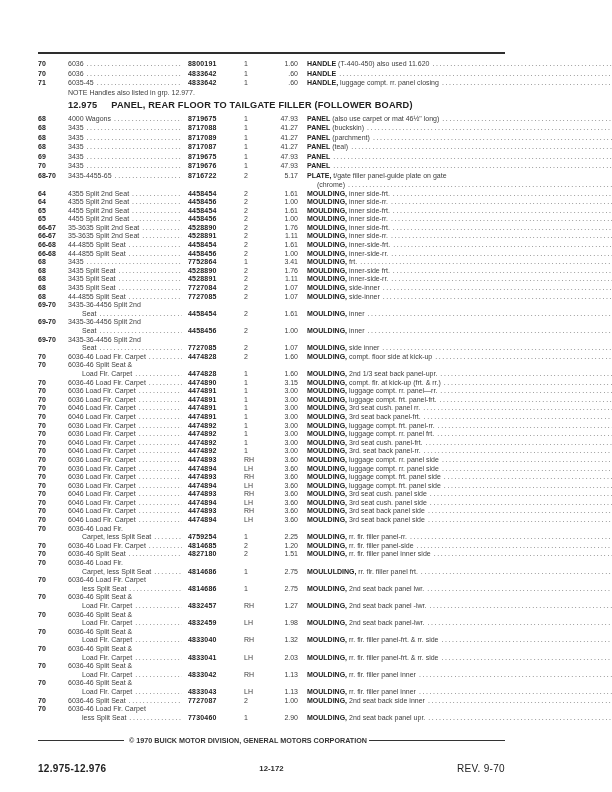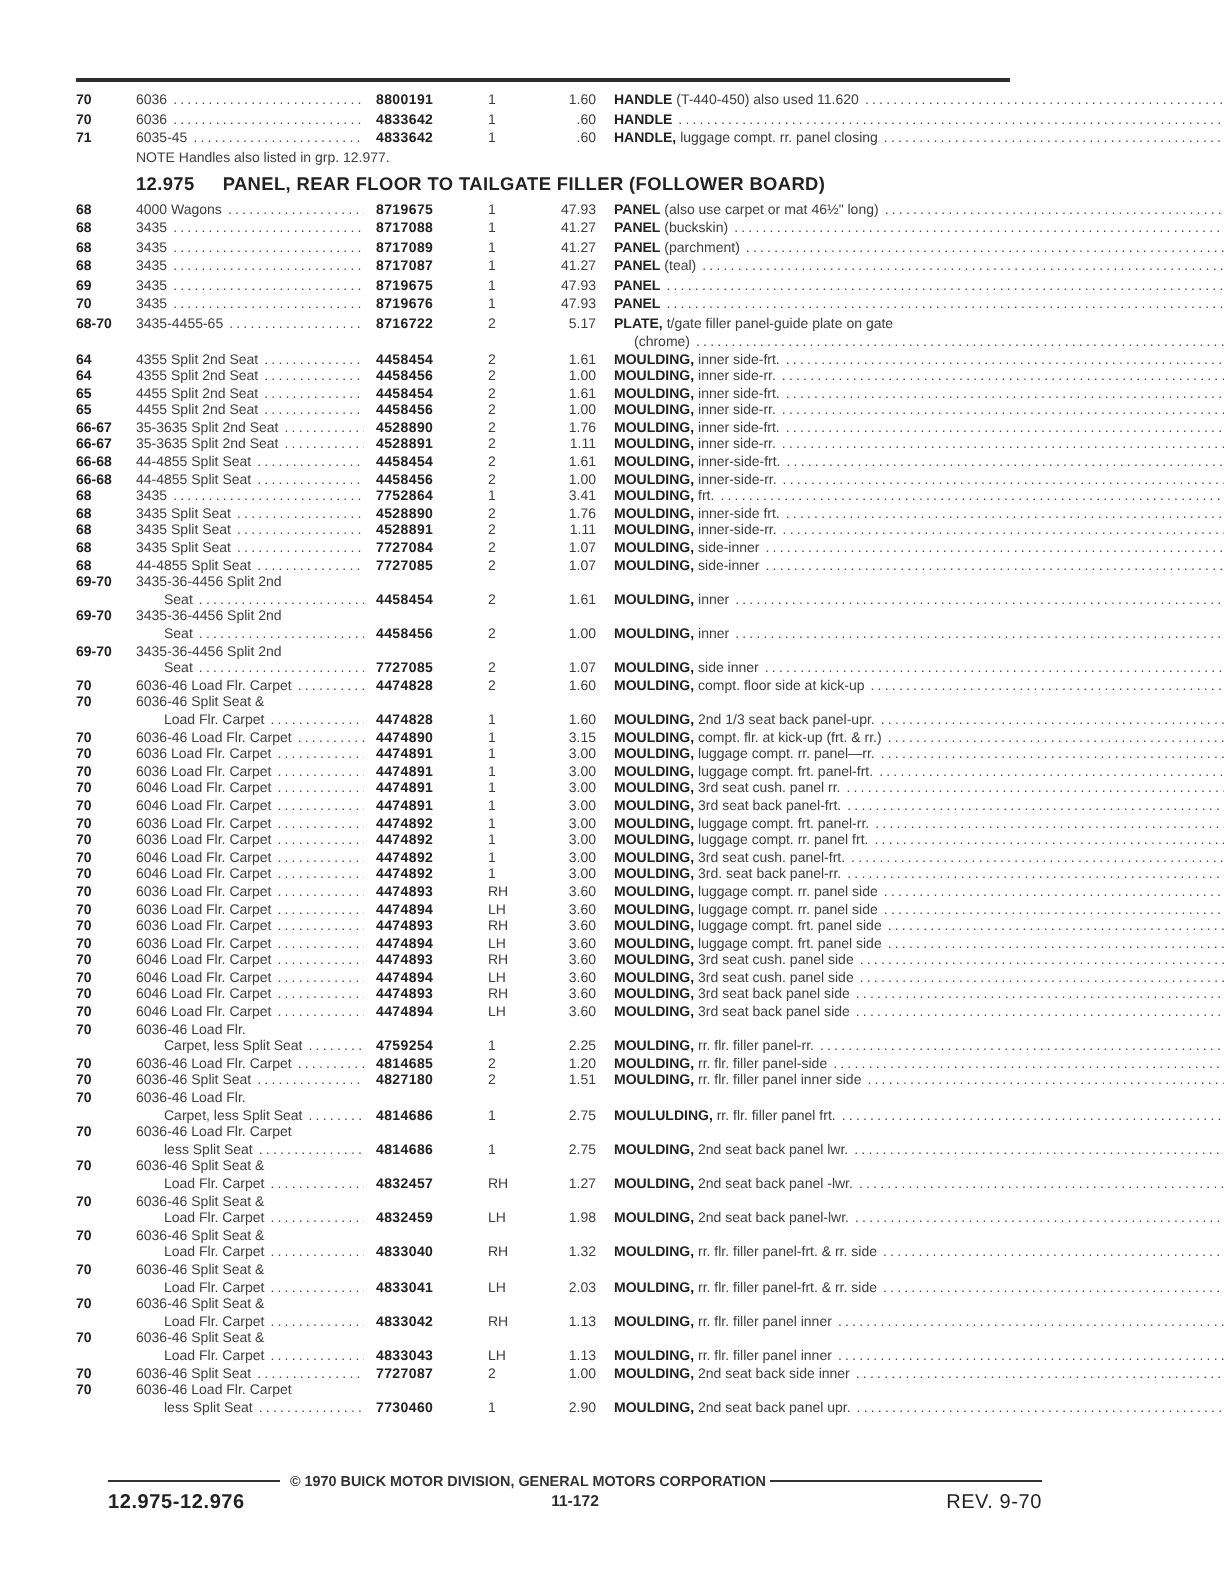--- a/index.html
+++ b/index.html
@@ -1,19 +1,19 @@
 <!DOCTYPE html>
 <html><head>
 <meta charset="utf-8">
 <style>
   *{margin:0;padding:0;box-sizing:border-box;}
   html,body{background:#d9d9d9;}
   .page{width:612px;height:792px;background:#ffffff;position:relative;overflow:hidden;
         font-family:"Liberation Sans","DejaVu Sans",sans-serif;color:#3d3d3d;}
-  .content{position:absolute;left:38px;top:39px;width:467px;}
+  .content{position:absolute;left:38px;top:52px;width:467px;}
   .top-rule{border-top:2.2px solid #2e2e2e;margin-bottom:5px;}
   .row{display:grid;grid-template-columns:30px 120px 50px 26px 34px 1fr;font-size:7px;align-items:start;}
   .roomy .row{line-height:9.5px;}
   .tight .row{line-height:8.6px;}
   .row.tlm .c-part,.row.tlm .c-qty,.row.tlm .c-price,.row.tlm .c-desc{align-self:end;}
   .c-years{font-weight:bold;color:#222;}
   .c-model{padding-right:6px;}
   .m-line{display:flex;}
   .m-line.ind{padding-left:14px;}
   .c-part{font-weight:bold;color:#222;letter-spacing:0.2px;}
@@ -22,25 +22,25 @@
   .c-desc{padding-left:9px;}
   .d-line{display:flex;}
   .d-line.ind{padding-left:10px;}
   .d-bold{font-weight:bold;color:#222;white-space:pre;}
   .d-rest{white-space:pre;}
   .leader{flex:1;overflow:hidden;white-space:nowrap;color:#4a4a4a;letter-spacing:1.6px;margin-left:3px;}
   .leader::after{content:"..........................................................................................................";}
   .section-header{font-size:9.2px;line-height:9.5px;font-weight:bold;color:#222;margin:4px 0 3px 30px;letter-spacing:0.2px;}
   .sec-num{margin-right:14px;}
   .note{font-size:7px;line-height:9.5px;margin-left:30px;}
-  .footer{position:absolute;left:54px;width:467px;top:736px;}
+  .footer{position:absolute;left:38px;width:467px;top:736px;}
   .copy-line{display:flex;align-items:center;font-size:7.2px;white-space:nowrap;color:#333;font-weight:bold;}
   .rule-l{width:86px;border-top:1.6px solid #333;margin-right:5px;}
   .rule-r{flex:1;border-top:1.6px solid #333;margin-left:2px;}
-  .footer-bottom{display:flex;align-items:flex-start;margin-top:1px;gap:37px;}
+  .footer-bottom{display:flex;align-items:center;margin-top:18px;gap:37px;}
   .fb-left{width:34%;font-weight:bold;font-size:10px;color:#222;letter-spacing:0.3px;}
   .fb-center{width:32%;text-align:center;font-size:7.8px;font-weight:bold;color:#2c2c2c;}
   .fb-right{width:34%;text-align:right;font-weight:normal;font-size:10px;color:#222;letter-spacing:0.3px;}
 </style>
 </head>
 <body>
 
 <div class="page">
   <div class="content">
     <div class="top-rule"></div>
@@ -1207,17 +1207,17 @@
       </div>
   </div>
   <div class="footer">
     <div class="copy-line">
       <span class="rule-l"></span>
       <span>© 1970 BUICK MOTOR DIVISION, GENERAL MOTORS CORPORATION</span>
       <span class="rule-r"></span>
     </div>
     <div class="footer-bottom">
       <span class="fb-left">12.975-12.976</span>
-      <span class="fb-center">11-172</span>
+      <span class="fb-center">12-172</span>
       <span class="fb-right">REV. 9-70</span>
     </div>
   </div>
 </div>
 
 </body></html>

